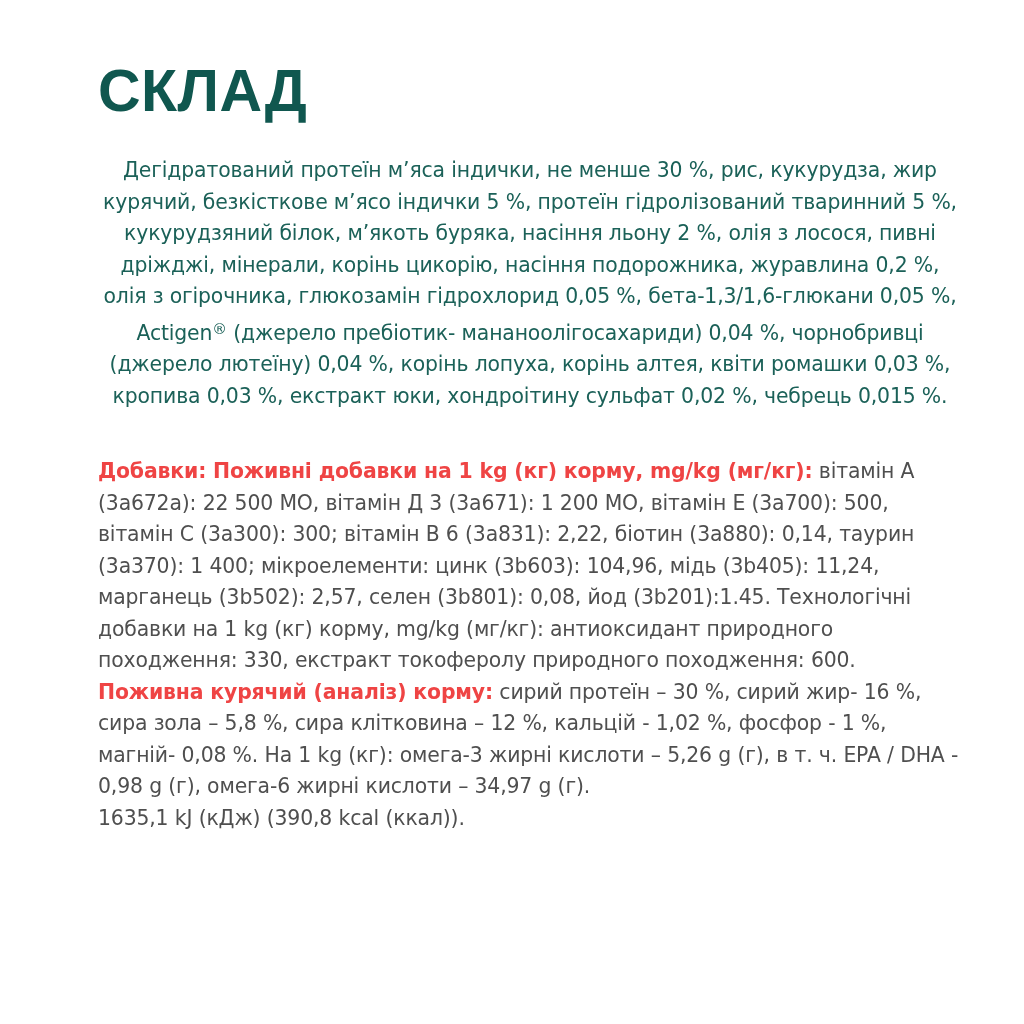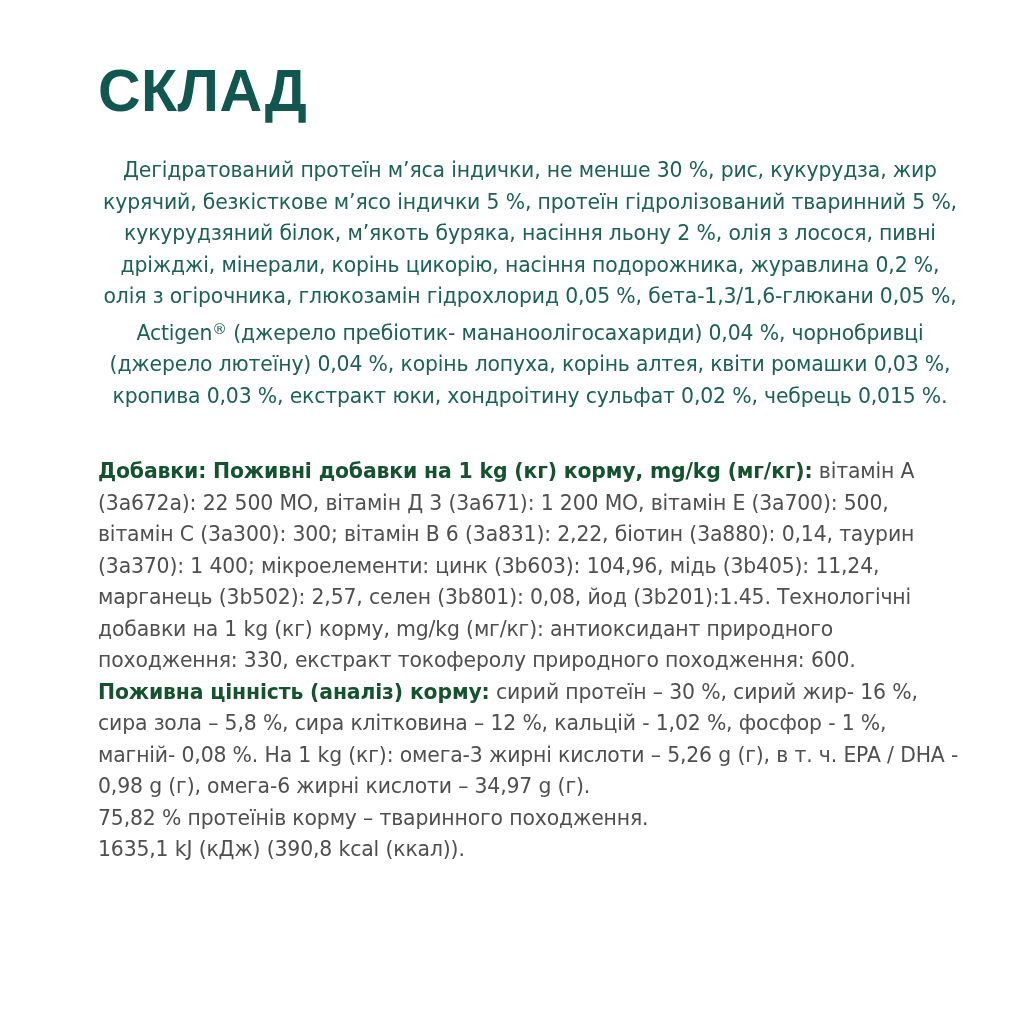--- a/index.html
+++ b/index.html
@@ -60,21 +60,21 @@
     max-width: 880px;
     margin: 0;
   }
 
   .nutrition-block p {
     margin: 0;
   }
 
   .lbl {
     font-weight: 700;
-    color: #14532d;
+    color: #ef4444;
   }
 
   .reg {
     font-size: 0.72em;
     vertical-align: 0.42em;
     letter-spacing: 0;
   }
 </style>
 </head>
 <body>
@@ -86,22 +86,21 @@
   <div class="composition-block">
     <span>Дегідратований протеїн м’яса індички, не менше 30 %, рис, кукурудза, жир курячий, безкісткове м’ясо індички 5 %, протеїн гідролізований тваринний 5 %, кукурудзяний білок, м’якоть буряка, насіння льону 2 %, олія з лосося, пивні дріжджі, мінерали, корінь цикорію, насіння подорожника, журавлина 0,2 %, олія з огірочника, глюкозамін гідрохлорид 0,05 %, бета-1,3/1,6-глюкани 0,05 %, Actigen</span><span class="reg">®</span><span> (джерело пребіотик- мананоолігосахариди) 0,04 %, чорнобривці (джерело лютеїну) 0,04 %, корінь лопуха, корінь алтея, квіти ромашки 0,03 %, кропива 0,03 %, екстракт юки, хондроітину сульфат 0,02 %, чебрець 0,015 %.</span>
   </div>
 
   <div class="spacer"></div>
 
   <div class="nutrition-block">
 
     <p><span class="lbl">Добавки: Поживні добавки на 1 kg (кг) корму, mg/kg (мг/кг):</span><span> вітамін А (3а672а): 22 500 МО, вітамін Д 3 (3а671): 1 200 МО, вітамін Е (3а700): 500, вітамін С (3а300): 300; вітамін В 6 (3а831): 2,22, біотин (3а880): 0,14, таурин (3а370): 1 400;  мікроелементи: цинк (3b603): 104,96, мідь (3b405): 11,24, марганець (3b502): 2,57, селен (3b801): 0,08, йод (3b201):1.45. Технологічні добавки на 1 kg (кг) корму, mg/kg (мг/кг): антиоксидант природного походження: 330, екстракт токоферолу природного походження: 600.</span></p>
 
-    <p><span class="lbl">Поживна цінність (аналіз) корму:</span><span> сирий протеїн – 30 %, сирий жир- 16 %, сира зола – 5,8 %, сира клітковина – 12 %, кальцій - 1,02 %, фосфор - 1 %, магній- 0,08 %. На 1 kg (кг): омега-3 жирні кислоти – 5,26 g (г), в т. ч. EPA / DHA - 0,98 g (г), омега-6 жирні кислоти – 34,97 g (г).</span></p>
+    <p><span class="lbl">Поживна курячий (аналіз) корму:</span><span> сирий протеїн – 30 %, сирий жир- 16 %, сира зола – 5,8 %, сира клітковина – 12 %, кальцій - 1,02 %, фосфор - 1 %, магній- 0,08 %. На 1 kg (кг): омега-3 жирні кислоти – 5,26 g (г), в т. ч. EPA / DHA - 0,98 g (г), омега-6 жирні кислоти – 34,97 g (г).</span></p>
 
-    <p>75,82 % протеїнів корму – тваринного походження.</p>
 
 
     <p>1635,1 kJ (кДж) (390,8 kcal (ккал)).</p>
 
   </div>
 
 </div>
 
 </body></html>

